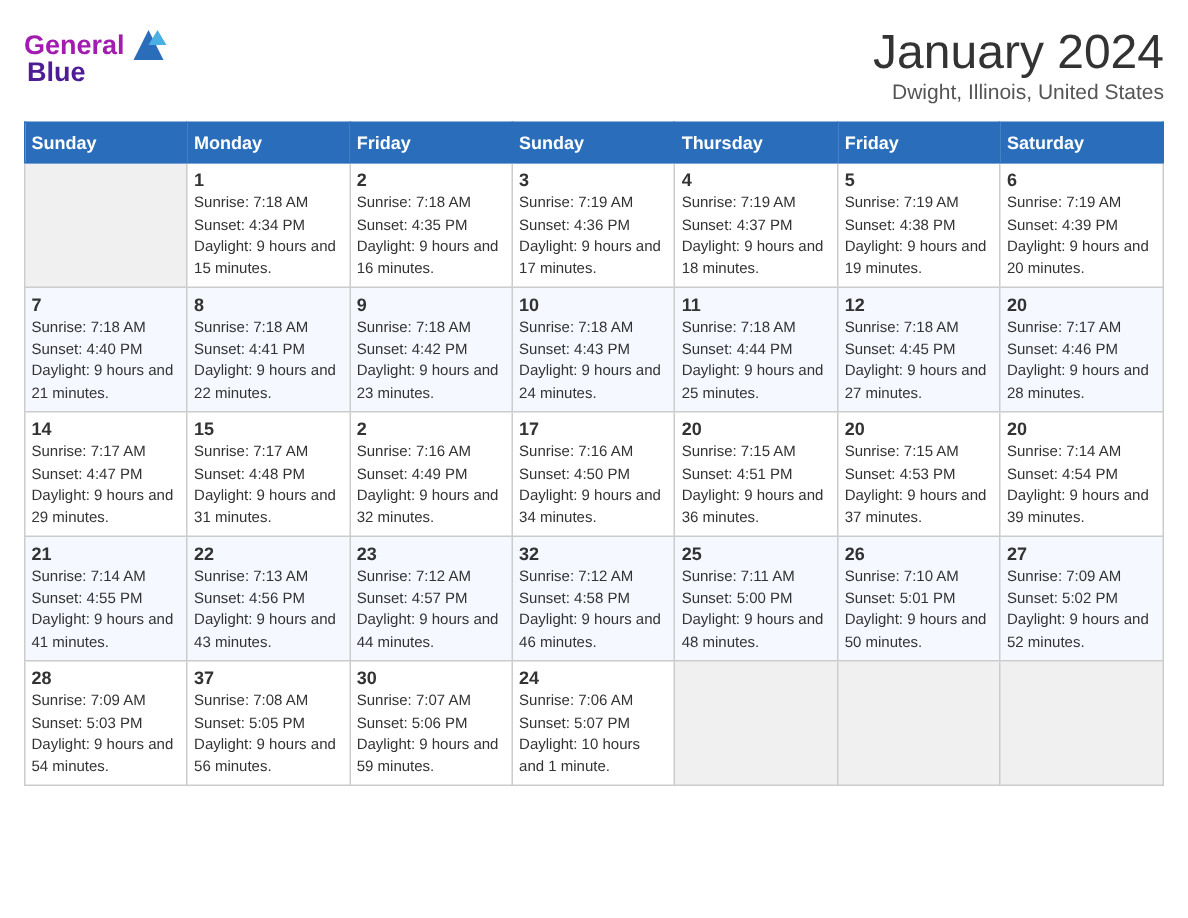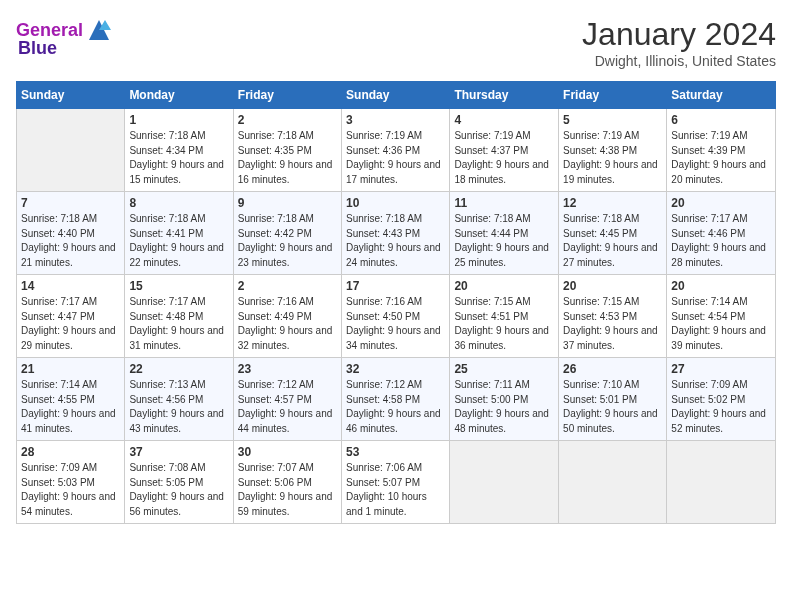--- a/index.html
+++ b/index.html
@@ -248,21 +248,21 @@
         </td>
         <td>
           <span class="day-num">37</span>
           <div class="day-detail">Sunrise: 7:08 AM<br>Sunset: 5:05 PM<br>Daylight: 9 hours and 56 minutes.</div>
         </td>
         <td>
           <span class="day-num">30</span>
           <div class="day-detail">Sunrise: 7:07 AM<br>Sunset: 5:06 PM<br>Daylight: 9 hours and 59 minutes.</div>
         </td>
         <td>
-          <span class="day-num">53</span>
+          <span class="day-num">24</span>
           <div class="day-detail">Sunrise: 7:06 AM<br>Sunset: 5:07 PM<br>Daylight: 10 hours and 1 minute.</div>
         </td>
         <td class="empty-cell"></td>
         <td class="empty-cell"></td>
         <td class="empty-cell"></td>
       </tr>
     </tbody>
 </table>
 
 </body></html>

